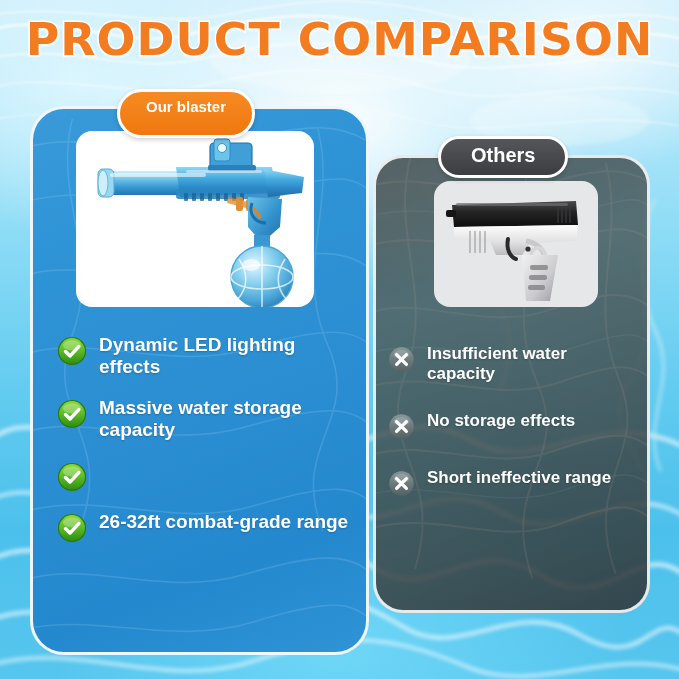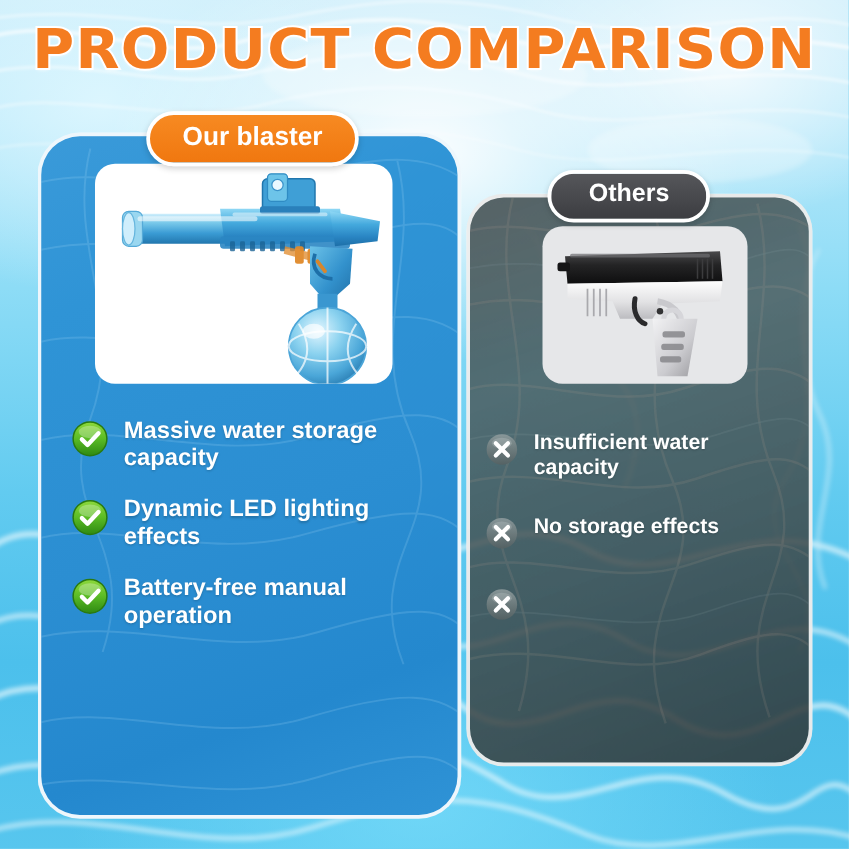--- a/index.html
+++ b/index.html
@@ -71,22 +71,22 @@
     border-radius:30px;
     border:3px solid #ffffff;
     color:#ffffff;
     font-weight:bold;
     text-align:center;
     white-space:nowrap;
     box-shadow:0 2px 5px rgba(0,0,0,.18);
   }
   .badge-ours{
     left:117px; top:89px;
-    padding:6px 26px 8px;
-    font-size:21px;
+    padding:6px 26px 20px;
+    font-size:15px;
     background:linear-gradient(180deg,#F78A22 0%, #F0770F 100%);
   }
   .badge-others{
     left:438px; top:136px;
     padding:5px 30px 8px;
     font-size:20px;
     background:linear-gradient(180deg,#55565a 0%, #3c3d41 100%);
   }
 
   
@@ -351,20 +351,31 @@
 
     <rect x="22" y="22" width="112" height="3" rx="1.5" fill="#6d6d70" opacity=".7"></rect>
   </svg>
 </div>
 
 <div class="list list-left">
 
   <div class="item">
     <span class="ico">
       <svg width="30" height="30" viewBox="0 0 30 30">
+        <circle cx="15" cy="15" r="13.5" fill="url(#gchk)" stroke="#2a7a10" stroke-width="1.2"></circle>
+        <ellipse cx="15" cy="9.5" rx="9" ry="5" fill="#ffffff" opacity=".28"></ellipse>
+        <path d="M8.5 15.5 L13 20 L21.8 10.6" fill="none" stroke="#ffffff" stroke-width="3.4" stroke-linecap="round" stroke-linejoin="round"></path>
+      </svg>
+    </span>
+    <span class="item-text">Dynamic LED lighting effects</span>
+  </div>
+
+  <div class="item">
+    <span class="ico">
+      <svg width="30" height="30" viewBox="0 0 30 30">
         <defs>
           <linearGradient id="gchk" x1="0" y1="0" x2="0" y2="1">
             <stop offset="0%" stop-color="#8ed93c"></stop>
             <stop offset="48%" stop-color="#5cbd26"></stop>
             <stop offset="100%" stop-color="#2f8a12"></stop>
           </linearGradient>
         </defs>
         <circle cx="15" cy="15" r="13.5" fill="url(#gchk)" stroke="#2a7a10" stroke-width="1.2"></circle>
         <ellipse cx="15" cy="9.5" rx="9" ry="5" fill="#ffffff" opacity=".28"></ellipse>
         <path d="M8.5 15.5 L13 20 L21.8 10.6" fill="none" stroke="#ffffff" stroke-width="3.4" stroke-linecap="round" stroke-linejoin="round"></path>
@@ -374,34 +385,32 @@
   </div>
 
   <div class="item">
     <span class="ico">
       <svg width="30" height="30" viewBox="0 0 30 30">
         <circle cx="15" cy="15" r="13.5" fill="url(#gchk)" stroke="#2a7a10" stroke-width="1.2"></circle>
         <ellipse cx="15" cy="9.5" rx="9" ry="5" fill="#ffffff" opacity=".28"></ellipse>
         <path d="M8.5 15.5 L13 20 L21.8 10.6" fill="none" stroke="#ffffff" stroke-width="3.4" stroke-linecap="round" stroke-linejoin="round"></path>
       </svg>
     </span>
-    <span class="item-text">Dynamic LED lighting effects</span>
   </div>
 
   <div class="item">
     <span class="ico">
       <svg width="30" height="30" viewBox="0 0 30 30">
         <circle cx="15" cy="15" r="13.5" fill="url(#gchk)" stroke="#2a7a10" stroke-width="1.2"></circle>
         <ellipse cx="15" cy="9.5" rx="9" ry="5" fill="#ffffff" opacity=".28"></ellipse>
         <path d="M8.5 15.5 L13 20 L21.8 10.6" fill="none" stroke="#ffffff" stroke-width="3.4" stroke-linecap="round" stroke-linejoin="round"></path>
       </svg>
     </span>
-    <span class="item-text">Battery-free manual operation</span>
-  </div>
-
+    <span class="item-text">26-32ft combat-grade range</span>
+  </div>
 
 </div>
 
 <div class="list list-right">
 
   <div class="item">
     <span class="ico">
       <svg width="27" height="27" viewBox="0 0 27 27">
         <defs>
           <linearGradient id="gx" x1="0" y1="0" x2="0" y2="1">
@@ -431,15 +440,16 @@
 
 
   <div class="item">
     <span class="ico">
       <svg width="27" height="27" viewBox="0 0 27 27">
         <circle cx="13.5" cy="13.5" r="12.2" fill="url(#gx)" opacity=".92"></circle>
         <ellipse cx="13.5" cy="8.5" rx="8" ry="4.4" fill="#ffffff" opacity=".16"></ellipse>
         <path d="M8.6 8.6 L18.4 18.4 M18.4 8.6 L8.6 18.4" stroke="#ffffff" stroke-width="3.3" stroke-linecap="round"></path>
       </svg>
     </span>
+    <span class="item-text">Short ineffective range</span>
   </div>
 
 </div>
 
 </body></html>

